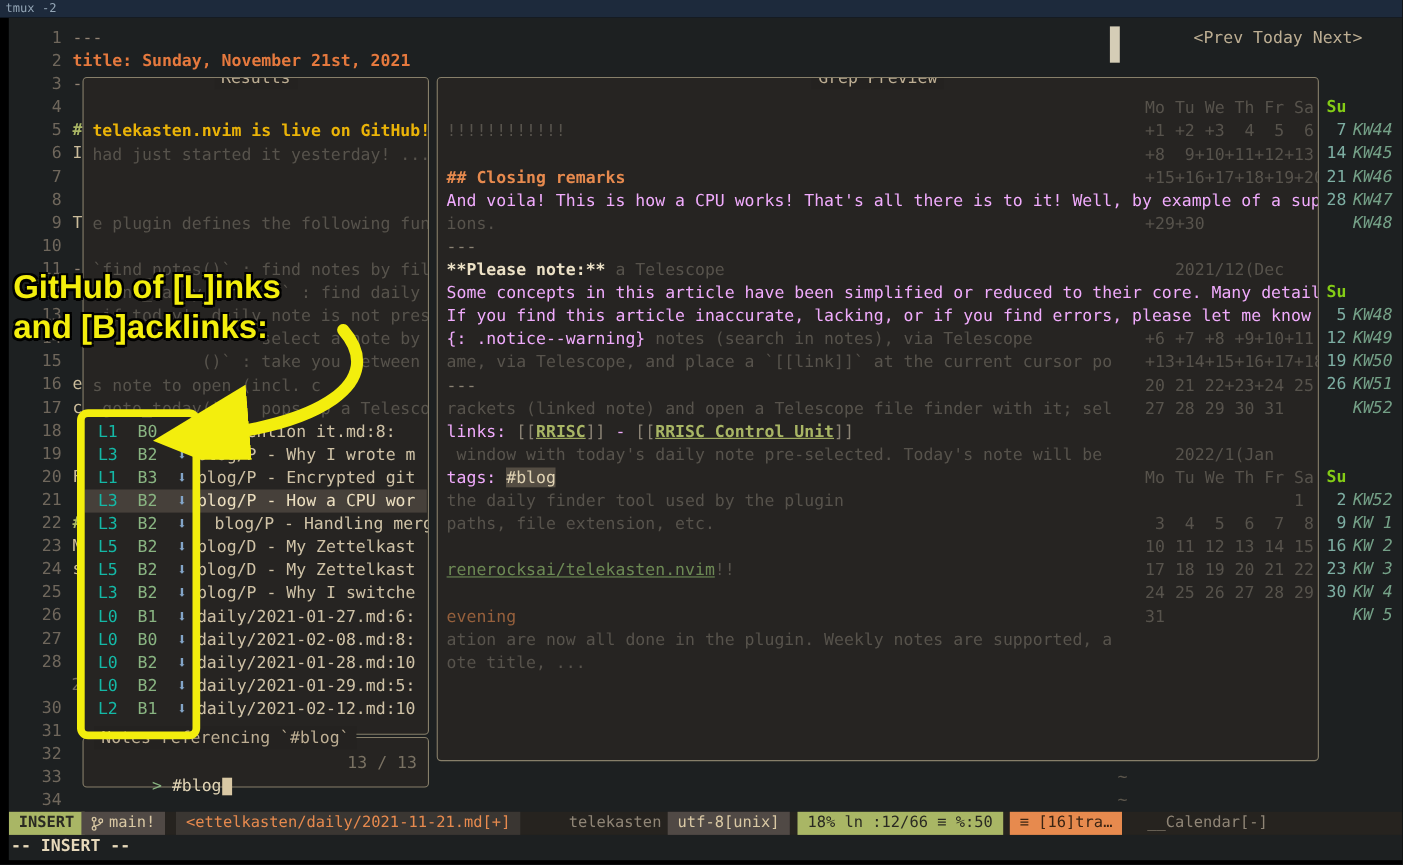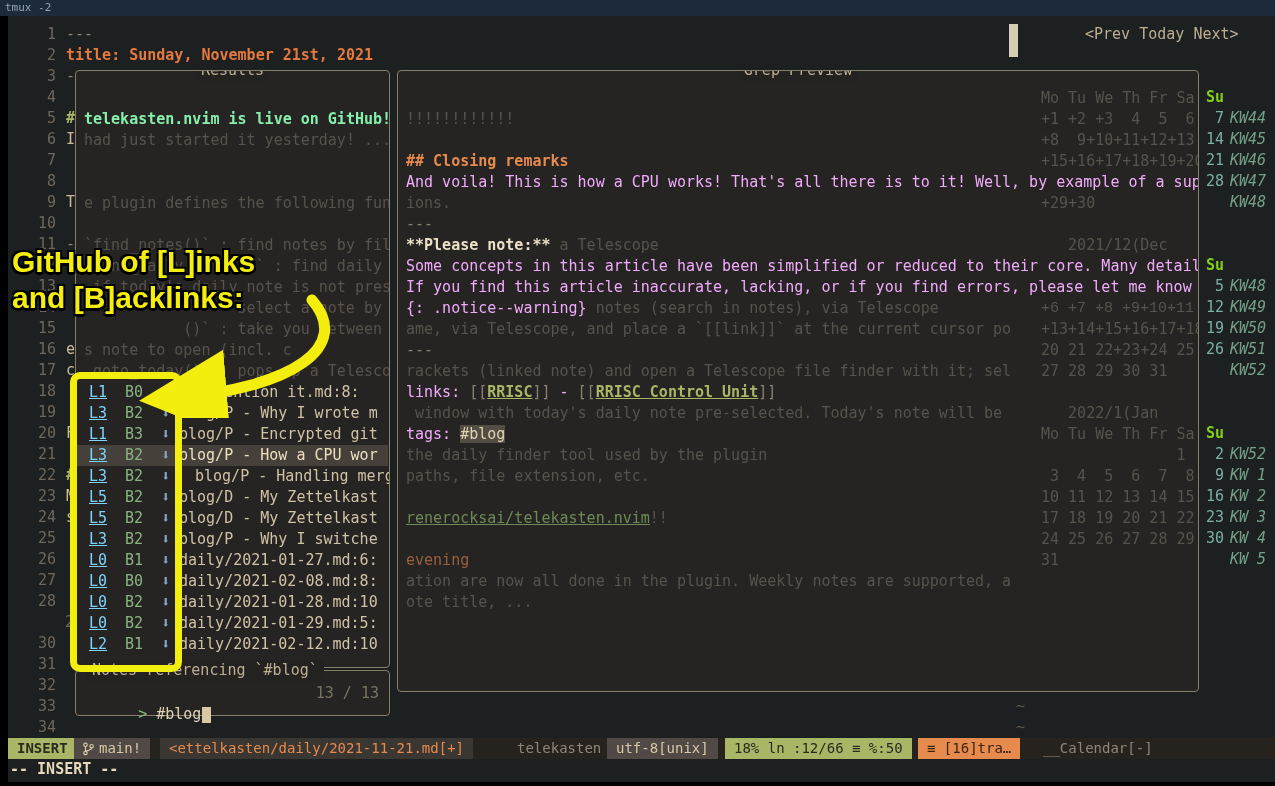--- a/index.html
+++ b/index.html
@@ -18,23 +18,23 @@
        overflow:hidden;z-index:5;}
   .float-title{position:absolute;top:-11px;background:#242220;color:#bdae93;padding:0 6px;
        font-size:15px;line-height:21px;white-space:pre;z-index:7;}
   .t-center{left:50%;transform:translateX(-50%);}
   #results-win{left:67px;top:54px;width:313px;height:596px;}
   #prompt-win{left:67px;top:654px;width:313px;height:44px;overflow:visible;}
   #preview-win{left:389px;top:54px;width:800px;height:620px;}
   .res-row{position:absolute;left:1px;right:1px;height:21px;}
   .res-row.sel{background:#46403a;}
   .res-row span{position:absolute;white-space:pre;}
-  .rl{color:#7dd3fc;text-decoration:underline;} .rb{color:#89b482;} .rarr{color:#83a5c8;} .rtxt{color:#cfc2a6;}
+  .rl{color:#14b8a6;} .rb{color:#89b482;} .rarr{color:#83a5c8;} .rtxt{color:#cfc2a6;}
   .sel .rtxt{color:#ecdfc0;}
-  .g{color:#57534c;} .g-green{color:#86efac;font-weight:bold;} .g-orange{color:#96603c;}
+  .g{color:#57534c;} .g-green{color:#eab308;font-weight:bold;} .g-orange{color:#96603c;}
   .g-link{color:#6d8a55;text-decoration:underline;}
   .md-h{color:#e78a4e;font-weight:bold;} .md-fg{color:#f0abfc;} .md-gray{color:#8a8274;}
   .md-bold{color:#ece1c6;font-weight:bold;}
   .link{color:#a9b665;font-weight:bold;text-decoration:underline;}
   .tag{background:#544d43;color:#e0d3b4;}
   .cal-su{color:#7daea3;text-align:right;width:26px;}
   .cal-su.hdr{color:#84cc16;font-weight:bold;}
   .cal-kw{color:#74a087;font-style:italic;}
   .nav-line{color:#bdae93;}
   .nav-line span{cursor:default;}
@@ -186,21 +186,21 @@
       <div class="preview-line" style="top: 437px;"><span class="g-link">renerocksai/telekasten.nvim</span><span class="g">!!</span></div>
       <div class="preview-line" style="top: 479px;"><span class="g-orange">evening</span></div>
       <div class="preview-line" style="top: 500px;"><span class="g">ation are now all done in the plugin. Weekly notes are supported, a</span></div>
       <div class="preview-line" style="top: 521px;"><span class="g">ote title, ...</span></div>
       <div class="line g" style="top: 17px; left: 643px;">Mo Tu We Th Fr Sa</div>
       <div class="line g" style="top: 38px; left: 643px;">+1 +2 +3  4  5  6</div>
       <div class="line g" style="top: 59px; left: 643px;">+8  9+10+11+12+13</div>
       <div class="line g" style="top: 80px; left: 643px;">+15+16+17+18+19+20</div>
       <div class="line g" style="top: 122px; left: 643px;">+29+30</div>
       <div class="line g" style="top: 164px; left: 670.09px;">2021/12(Dec</div>
-      <div class="line g" style="top: 227px; left: 643px; font-family: Liberation Mono, monospace;">+6 +7 +8 +9+10+11</div>
+      <div class="line g" style="top: 227px; left: 643px;">+6 +7 +8 +9+10+11</div>
       <div class="line g" style="top: 248px; left: 643px;">+13+14+15+16+17+18</div>
       <div class="line g" style="top: 269px; left: 643px;">20 21 22+23+24 25</div>
       <div class="line g" style="top: 290px; left: 643px;">27 28 29 30 31</div>
       <div class="line g" style="top: 332px; left: 670.09px;">2022/1(Jan</div>
       <div class="line g" style="top: 353px; left: 643px;">Mo Tu We Th Fr Sa</div>
       <div class="line g" style="top: 374px; left: 778.45px;">1</div>
       <div class="line g" style="top: 395px; left: 643px;"> 3  4  5  6  7  8</div>
       <div class="line g" style="top: 416px; left: 643px;">10 11 12 13 14 15</div>
       <div class="line g" style="top: 437px; left: 643px;">17 18 19 20 21 22</div>
       <div class="line g" style="top: 458px; left: 643px;">24 25 26 27 28 29</div>

